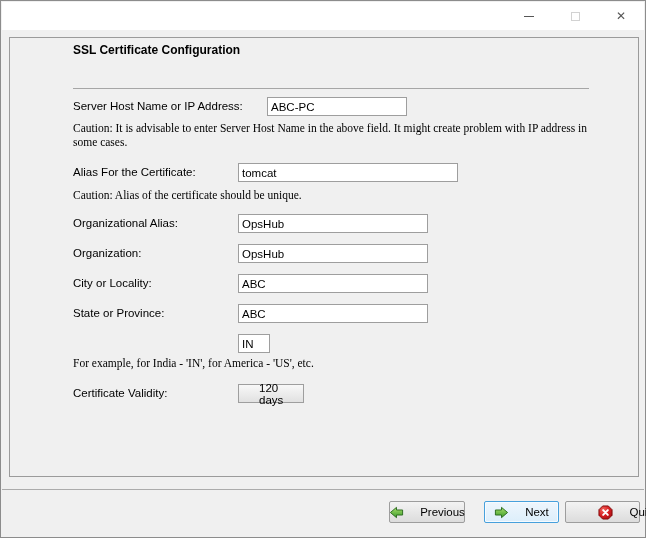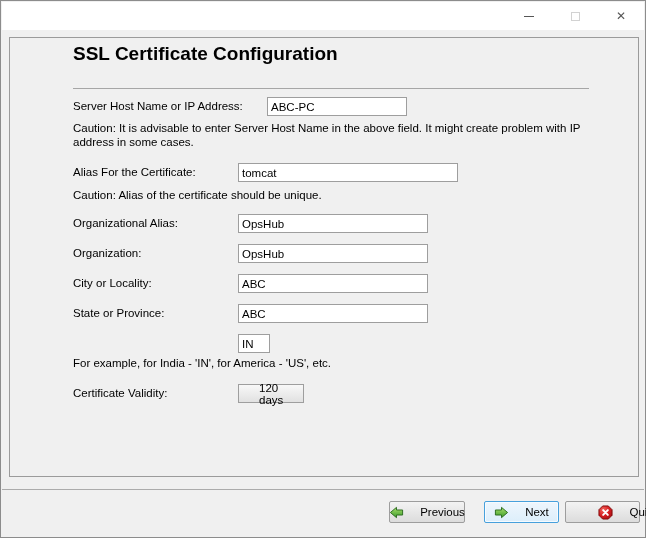--- a/index.html
+++ b/index.html
@@ -31,34 +31,35 @@
   .glyph-close { font-size: 12px; color: #565656; line-height: 1; }
   
   .panel {
     position: absolute; left: 8px; top: 36px;
     width: 630px; height: 440px;
     border: 1px solid #9b9b9b;
     background: #f0f0f0;
   }
   .heading {
     position: absolute; left: 63px; top: 5px;
-    font-size: 19px; font-weight: bold; color: #000;
+    font-size: 12px; font-weight: bold; color: #000;
     white-space: nowrap;
   }
   .heading-rule {
     position: absolute; left: 63px; top: 50px;
     width: 516px; height: 1px; background: #a6a6a6;
   }
   .flabel {
     position: absolute; left: 63px; height: 19px; line-height: 19px;
     white-space: nowrap;
   }
   .caution {
     position: absolute; left: 63px; width: 520px;
     line-height: 14px;
+    font-family: Liberation Serif, serif;
   }
   .finput {
     position: absolute; left: 228px; height: 19px;
     border: 1px solid #9e9e9e; background: #fff;
     font-family: "Liberation Sans", sans-serif; font-size: 11.5px;
     padding: 0 3px; color: #000; border-radius: 0; outline: none;
   }
   .fselect {
     position: absolute; left: 228px; height: 19px; width: 66px;
     border: 1px solid #9e9e9e;

